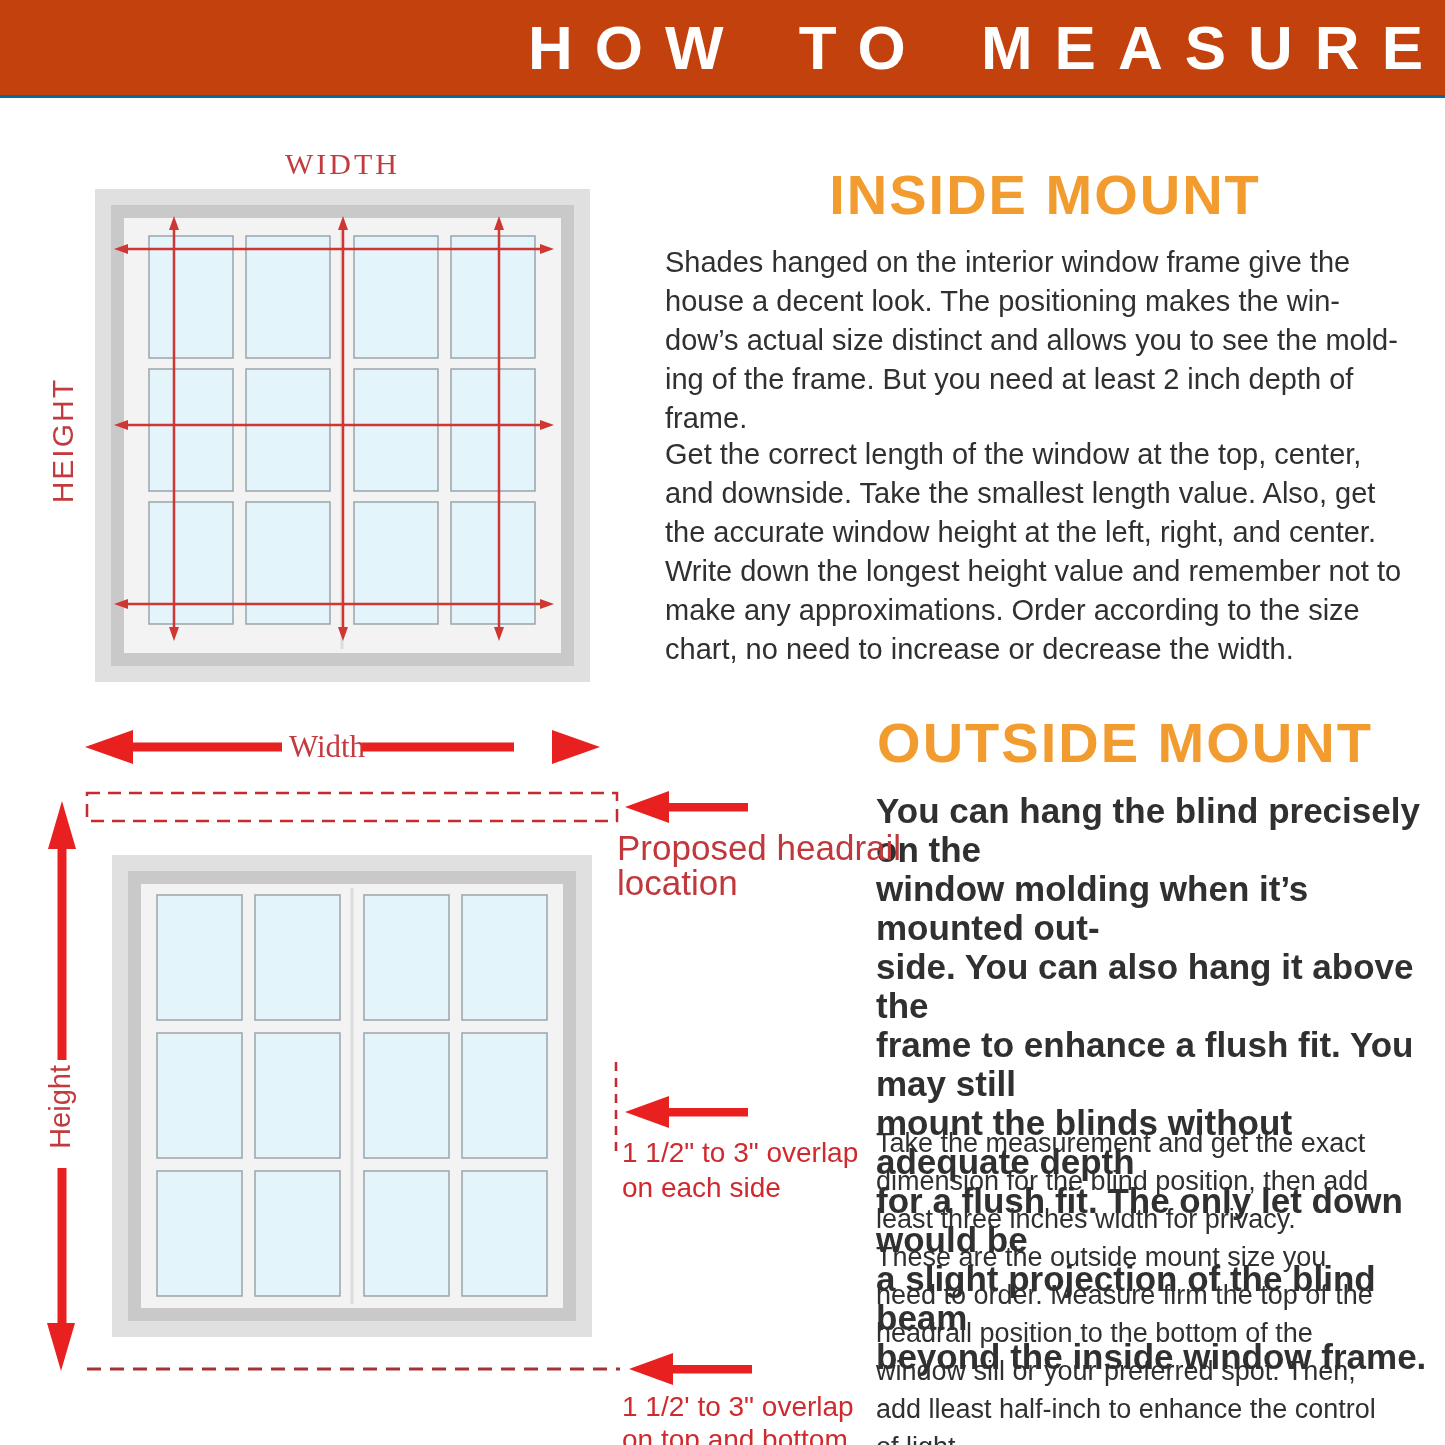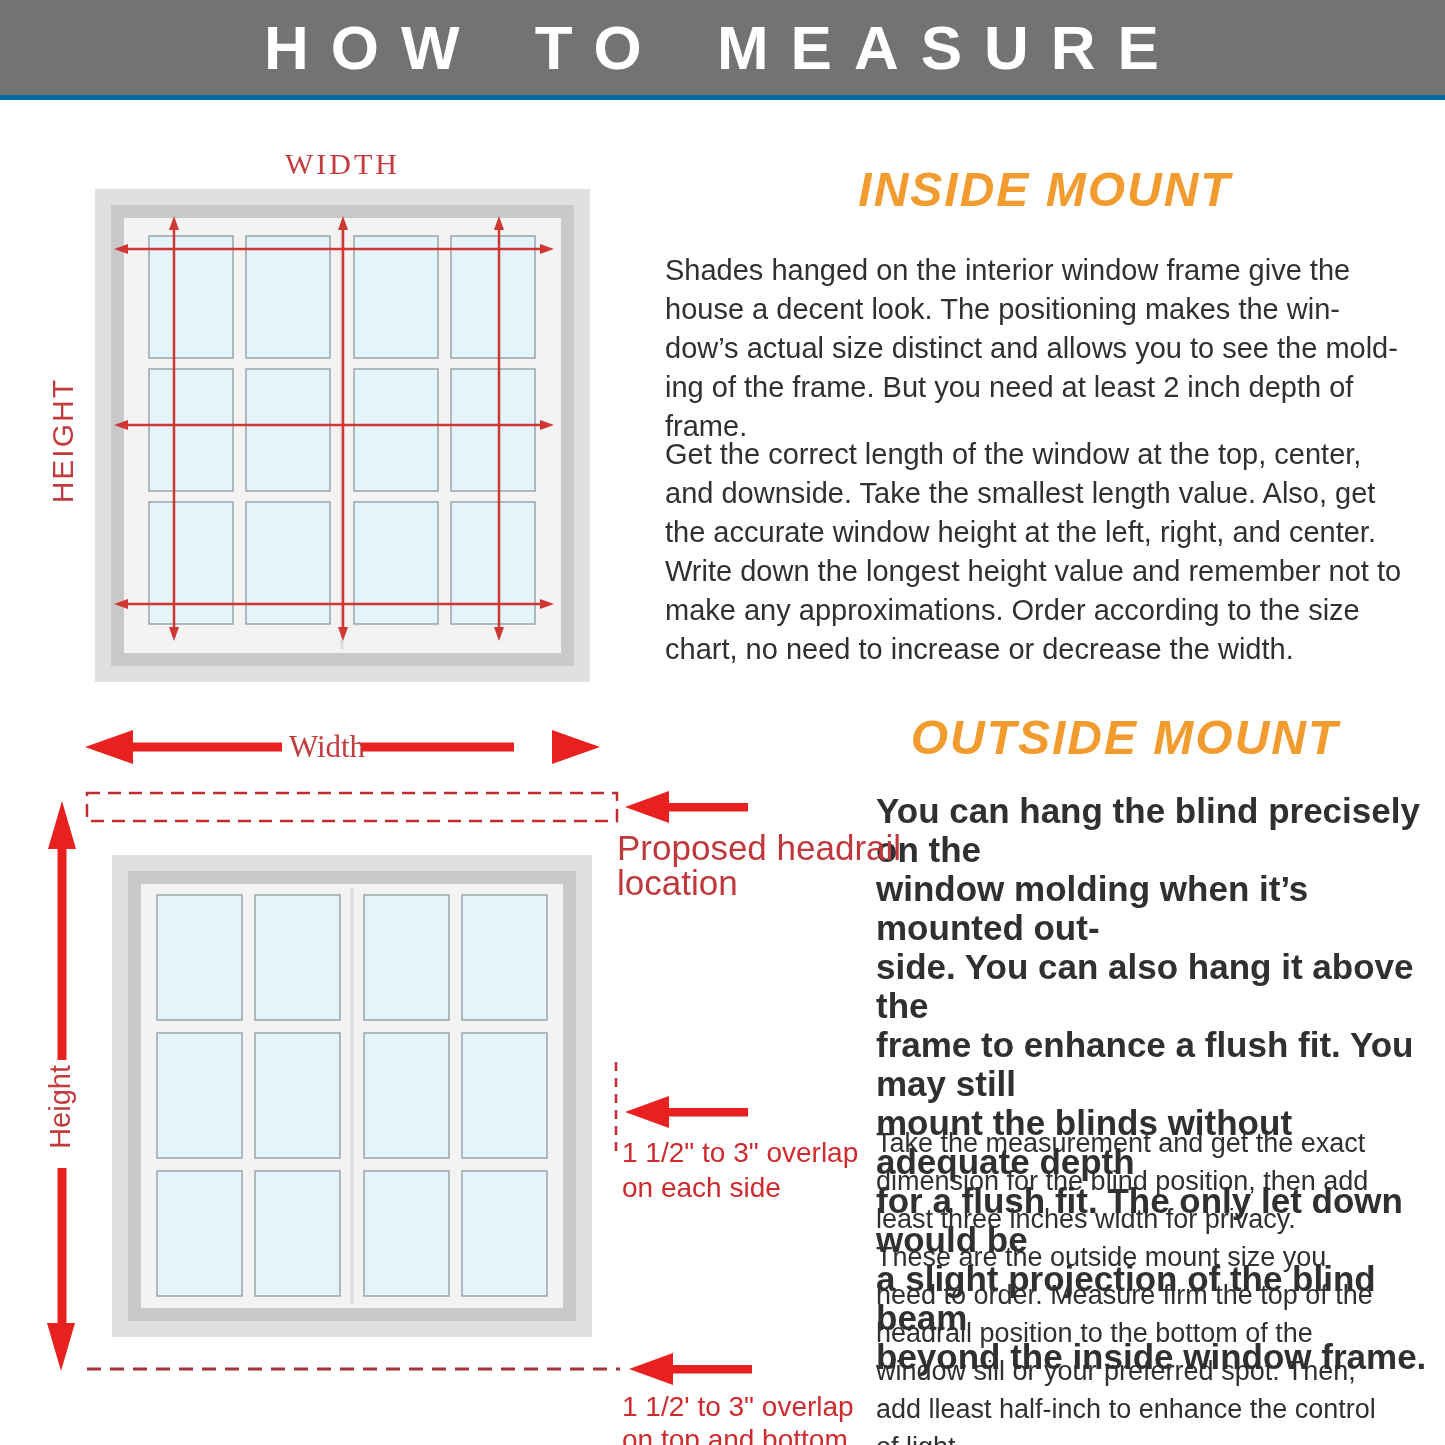--- a/index.html
+++ b/index.html
@@ -2,35 +2,35 @@
 <html><head>
 <meta charset="utf-8">
 <style>
   html,body{margin:0;padding:0;background:#ffffff;}
   .canvas{
     position:relative;width:1445px;height:1445px;background:#ffffff;
     font-family:"Liberation Sans", sans-serif;overflow:hidden;
   }
   .banner{
     position:absolute;left:0;top:0;width:1445px;height:95px;
-    background:#737373;border-bottom:5px solid #0369a1;
-    display:flex;align-items:center;justify-content:center;
+    background:#c2410c;border-bottom:3px solid #0369a1;
+    display:flex;align-items:center;justify-content:flex-end;
   }
   .banner-title{
     color:#ffffff;font-size:62px;font-weight:700;letter-spacing:22px;
     word-spacing:14px;white-space:nowrap;
   }
   .abs{position:absolute;}
   .para{white-space:pre-line;color:#303030;}
   .p-inside{font-size:29px;line-height:39px;}
   .p-outside{font-size:35px;line-height:39px;font-weight:bold;}
   .p-outside2{font-size:27px;line-height:38px;}
   .section-title{
-    color:#f29c2f;font-weight:700;font-size:48px;letter-spacing:2px;
-    text-align:center;white-space:nowrap;font-style:italic;
+    color:#f29c2f;font-weight:700;font-size:56px;letter-spacing:2px;
+    text-align:center;white-space:nowrap;
   }
   .dim-label{color:#c23b3f;font-family:Liberation Serif, serif;}
   .note-label{white-space:pre-line;}
   .vlabel{
     position:absolute;writing-mode:vertical-rl;transform:rotate(180deg);
     color:#c23b3f;white-space:nowrap;
   }
   svg{position:absolute;display:block;}
 </style>
 </head>
@@ -89,21 +89,21 @@
       <polygon points="343,216 338,230 348,230" stroke="none"></polygon>
         <polygon points="343,641 338,627 348,627" stroke="none"></polygon>
       <line x1="499" y1="230" x2="499" y2="627"></line>
       <polygon points="499,216 494,230 504,230" stroke="none"></polygon>
         <polygon points="499,641 494,627 504,627" stroke="none"></polygon>
     </g>
   </svg>
 
   <div class="abs section-title" style="left:700px;top:162px;width:690px;">INSIDE MOUNT</div>
 
-  <div class="abs para p-inside" style="left:665px;top:243px;width:760px;margin-top:8px;">Shades hanged on the interior window frame give the
+  <div class="abs para p-inside" style="left:665px;top:243px;width:760px;">Shades hanged on the interior window frame give the
 house a decent look. The positioning makes the win-
 dow’s actual size distinct and allows you to see the mold-
 ing of the frame. But you need at least 2 inch depth of
 frame.</div>
 
   <div class="abs para p-inside" style="left:665px;top:435px;width:760px;">Get the correct length of the window at the top, center,
 and downside. Take the smallest length value. Also, get
 the accurate window height at the left, right, and center.
 Write down the longest height value and remember not to
 make any approximations. Order according to the size

